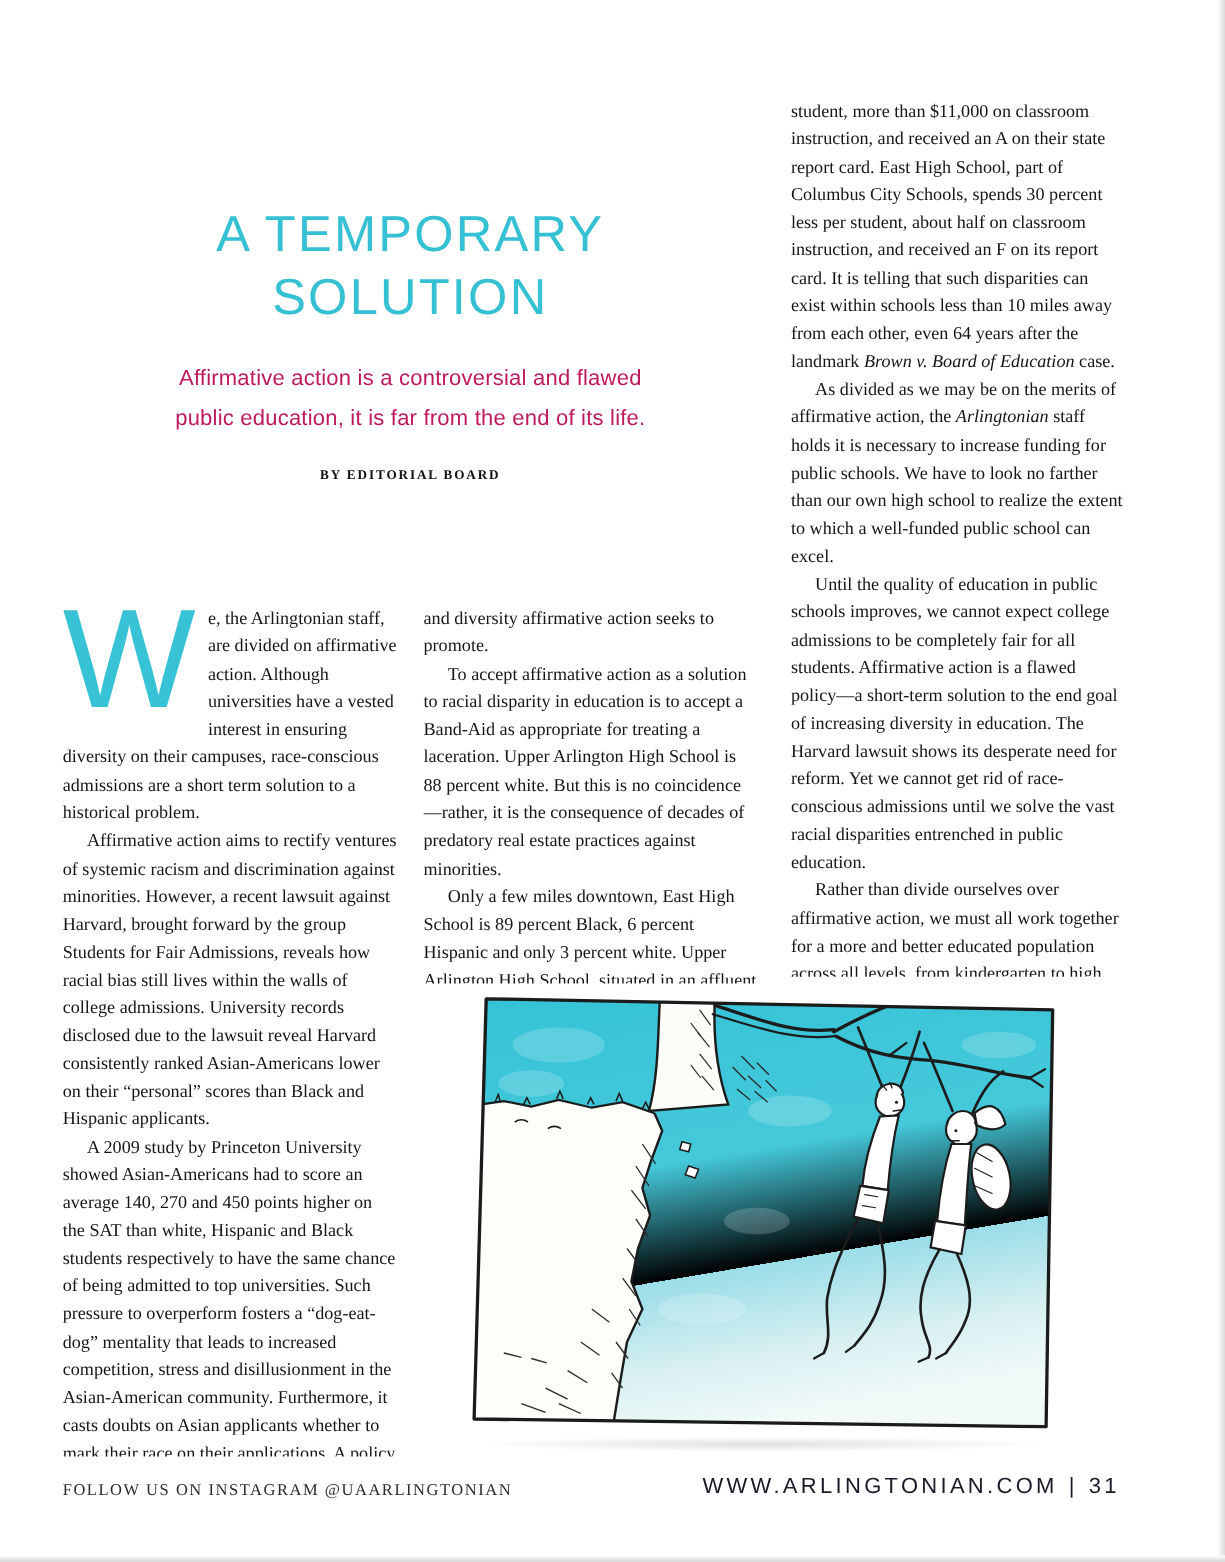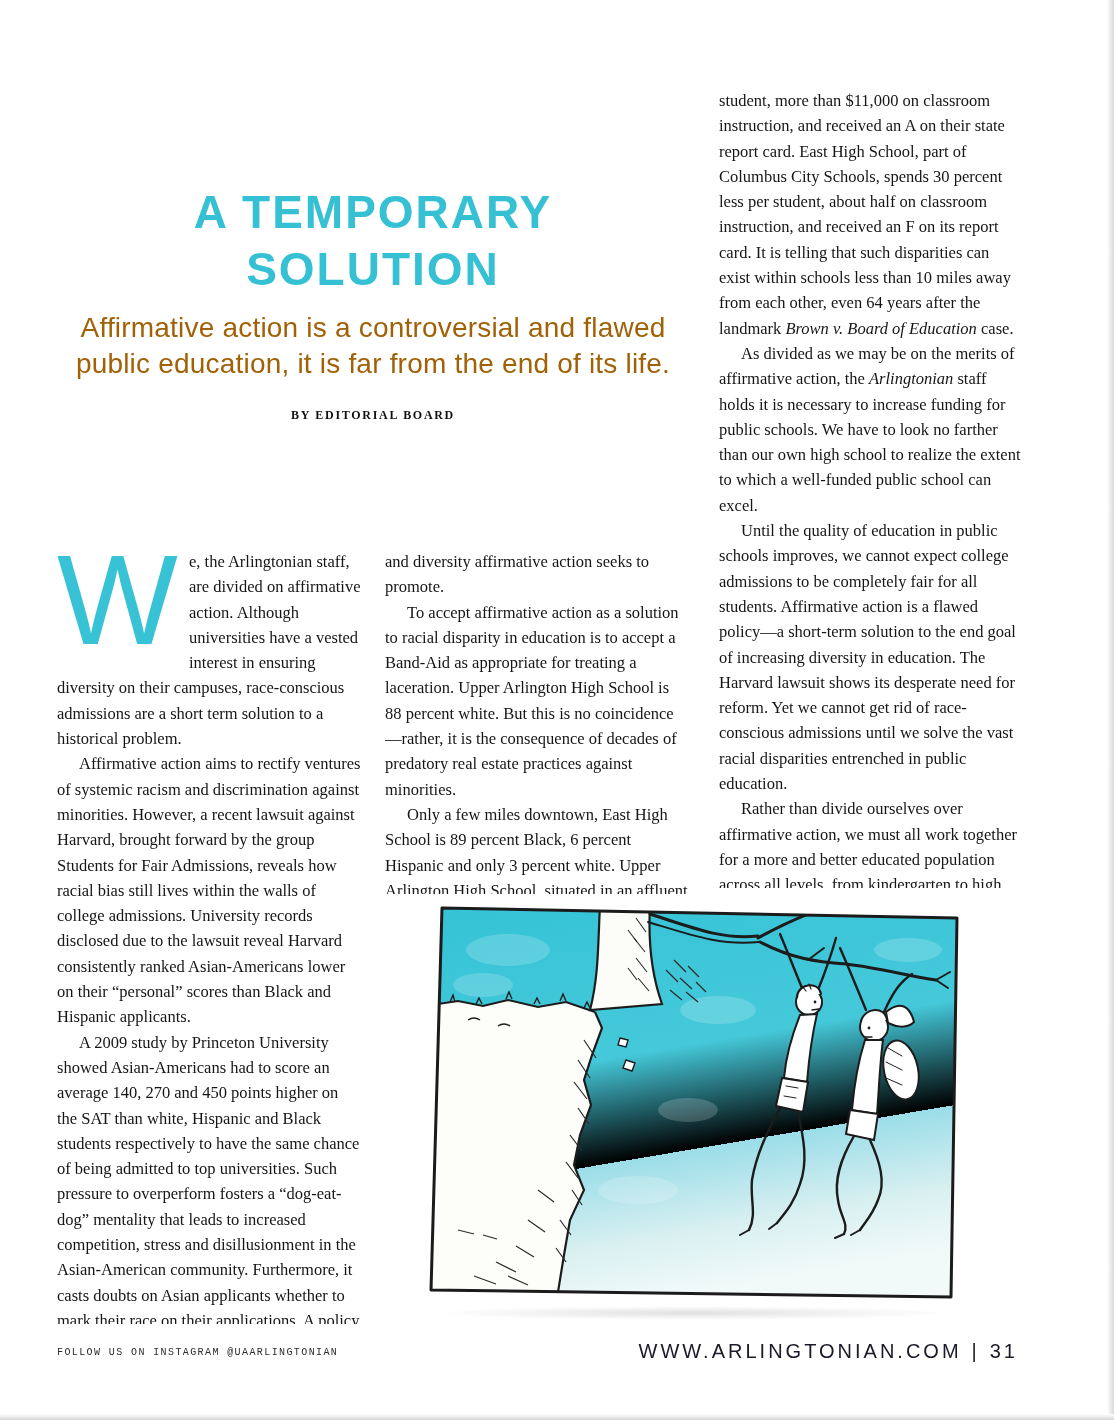--- a/index.html
+++ b/index.html
@@ -6,25 +6,25 @@
   .page {
     position:relative; width:1114px; height:1420px; background:#ffffff;
     overflow:hidden; font-family:"Liberation Serif", serif; color:#151515;
   }
   .page-edge-right { position:absolute; right:0; top:0; width:7px; height:100%;
     background:linear-gradient(to right,#ffffff,#d9d9d9); }
   .page-edge-bottom { position:absolute; left:0; bottom:0; width:100%; height:6px;
     background:linear-gradient(to bottom,#ffffff,#d6d6d6); }
 
   .title-block { position:absolute; left:57px; top:184px; width:632px; text-align:center; }
-  .headline { margin:0; font-family:"Liberation Sans", sans-serif; font-weight:bold;
+  .headline { margin:0; font-family:"Liberation Sans", sans-serif; font-weight:normal;
     font-size:46px; line-height:57px; letter-spacing:2px; color:#35c0d4; }
   .headline span { display:block; }
-  .deck { margin-top:12px; font-family:"Liberation Sans", sans-serif;
-    font-size:28px; line-height:36px; color:#a16207; letter-spacing:0.2px; }
+  .deck { margin-top:28px; font-family:"Liberation Sans", sans-serif;
+    font-size:20px; line-height:36px; color:#be185d; letter-spacing:0.2px; }
   .deck span { display:block; white-space:nowrap; }
   .byline { margin-top:26px; font-family:Liberation Serif, serif;
     font-size:12px; font-weight:bold; letter-spacing:1.7px; color:#101010; }
 
   .col { position:absolute; width:304px; font-size:16.5px; line-height:25.3px;
     text-align:left; overflow:hidden; }
   .col p { margin:0; }
   .col p.indent { text-indent:22px; }
   .it { font-style:italic; }
   .col-left   { left:57px;  top:549px; height:775px; }
@@ -32,22 +32,22 @@
   .col-right  { left:719px; top:88px;  height:800px; }
 
   .dropcap { float:left; width:132px; height:118px; font-family:"Liberation Sans", sans-serif;
     font-size:128px; line-height:102px; letter-spacing:-3px; color:#38c2d5; }
 
   .illustration { position:absolute; left:388px; top:890px; width:637px; height:430px; }
   .illustration svg { display:block; width:100%; height:100%; }
   .illustration::after { content:""; position:absolute; left:40px; right:70px; bottom:0px;
     height:14px; background:radial-gradient(ellipse at center, rgba(0,0,0,0.12), transparent 70%); }
 
-  .footer-left { position:absolute; left:57px; top:1347px; font-family:Liberation Mono, monospace;
-    font-size:10px; letter-spacing:1.4px; color:#2b2b2b; }
+  .footer-left { position:absolute; left:57px; top:1347px; font-family:Liberation Serif, serif;
+    font-size:15px; letter-spacing:1.4px; color:#2b2b2b; }
   .footer-right { position:absolute; right:96px; top:1340px; font-family:"Liberation Sans", sans-serif;
     font-size:20px; letter-spacing:3px; color:#1a1a28; white-space:nowrap; }
   .footer-right .sep { margin:0 10px; font-weight:normal; color:#1a1a28; }
 </style>
 </head>
 <body>
 
 <div class="page">
 
   <div class="title-block">

